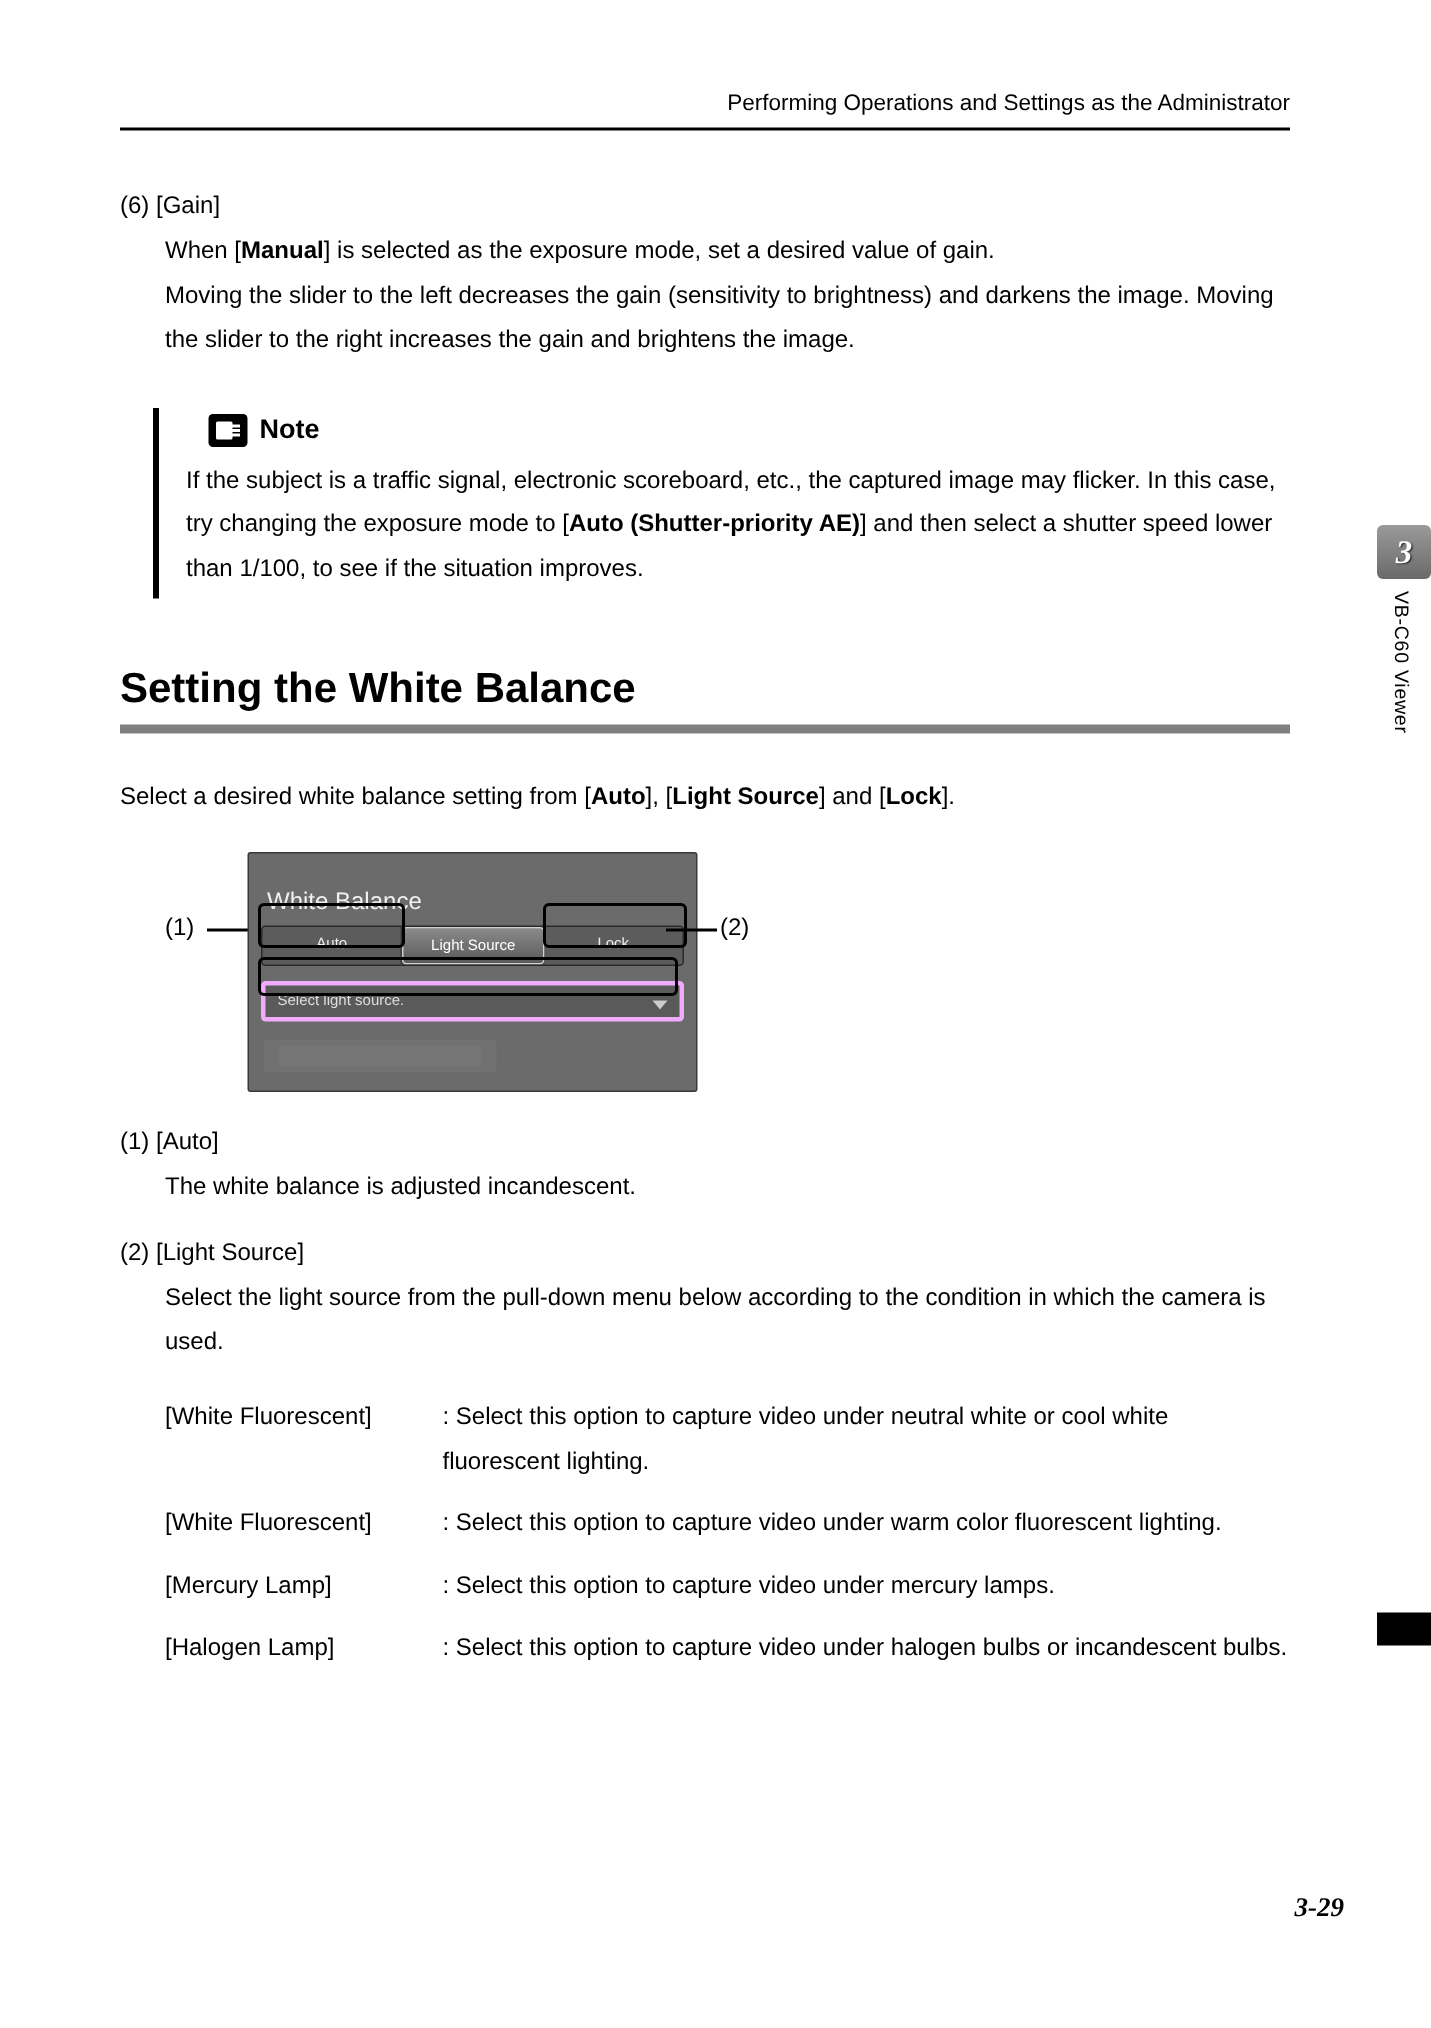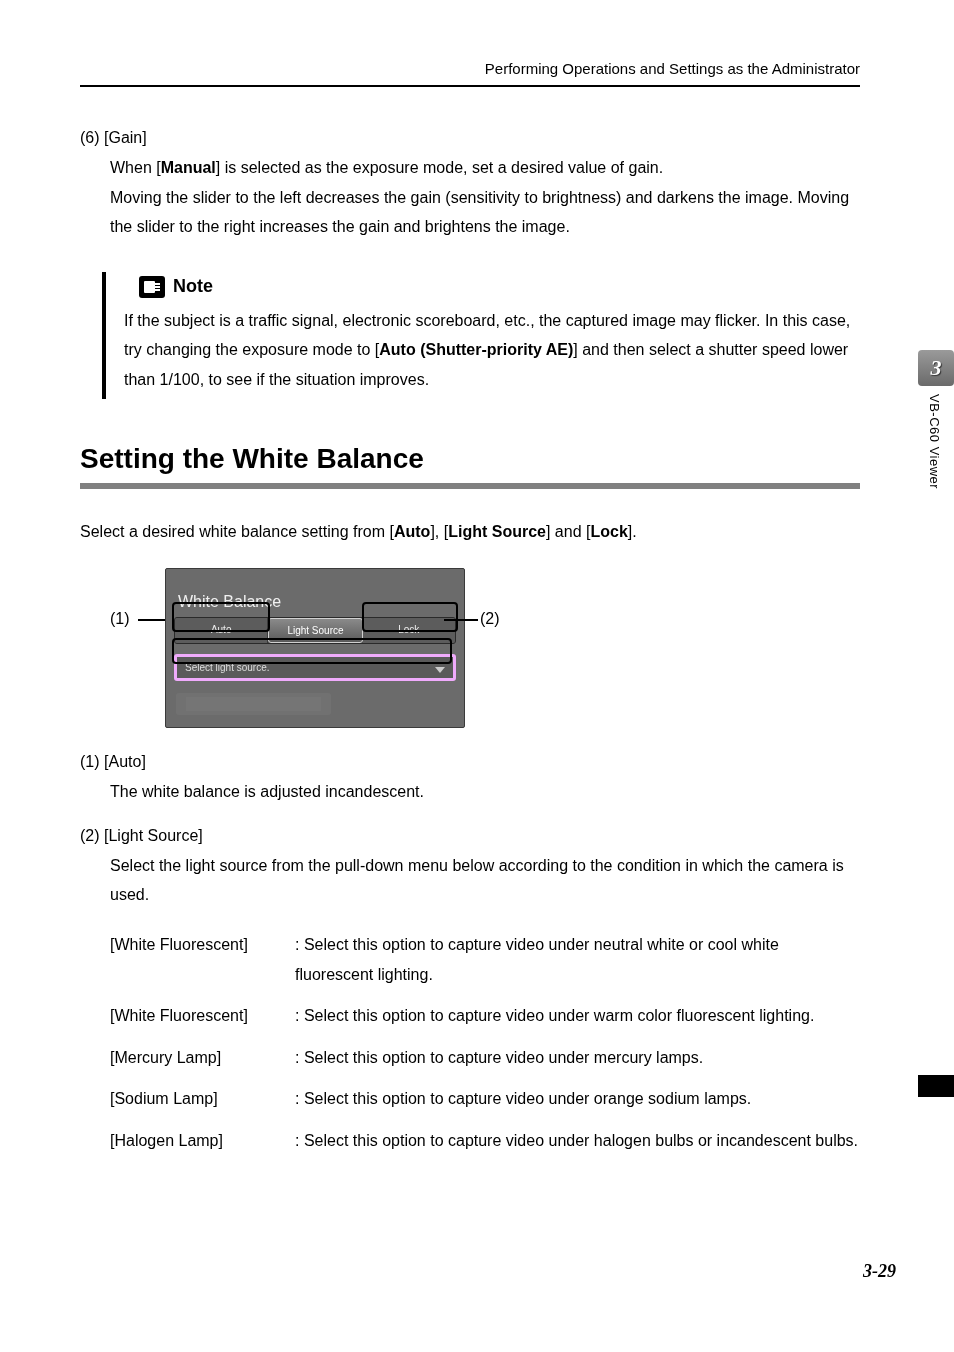--- a/index.html
+++ b/index.html
@@ -145,24 +145,20 @@
       </div>
       <div class="ls-row">
         <div class="ls-key">[White Fluorescent]</div>
         <div class="ls-val">: Select this option to capture video under warm color fluorescent lighting.</div>
       </div>
       <div class="ls-row">
         <div class="ls-key">[Mercury Lamp]</div>
         <div class="ls-val">: Select this option to capture video under mercury lamps.</div>
       </div>
       <div class="ls-row">
-        <div class="ls-key">[Sodium Lamp]</div>
-        <div class="ls-val">: Select this option to capture video under orange sodium lamps.</div>
-      </div>
-      <div class="ls-row">
         <div class="ls-key">[Halogen Lamp]</div>
         <div class="ls-val">: Select this option to capture video under halogen bulbs or incandescent bulbs.</div>
       </div>
     </div>
 
   </div>
 
   <div class="side-tab">
     <div class="side-chapnum">3</div>
     <div class="side-label">VB-C60 Viewer</div>

